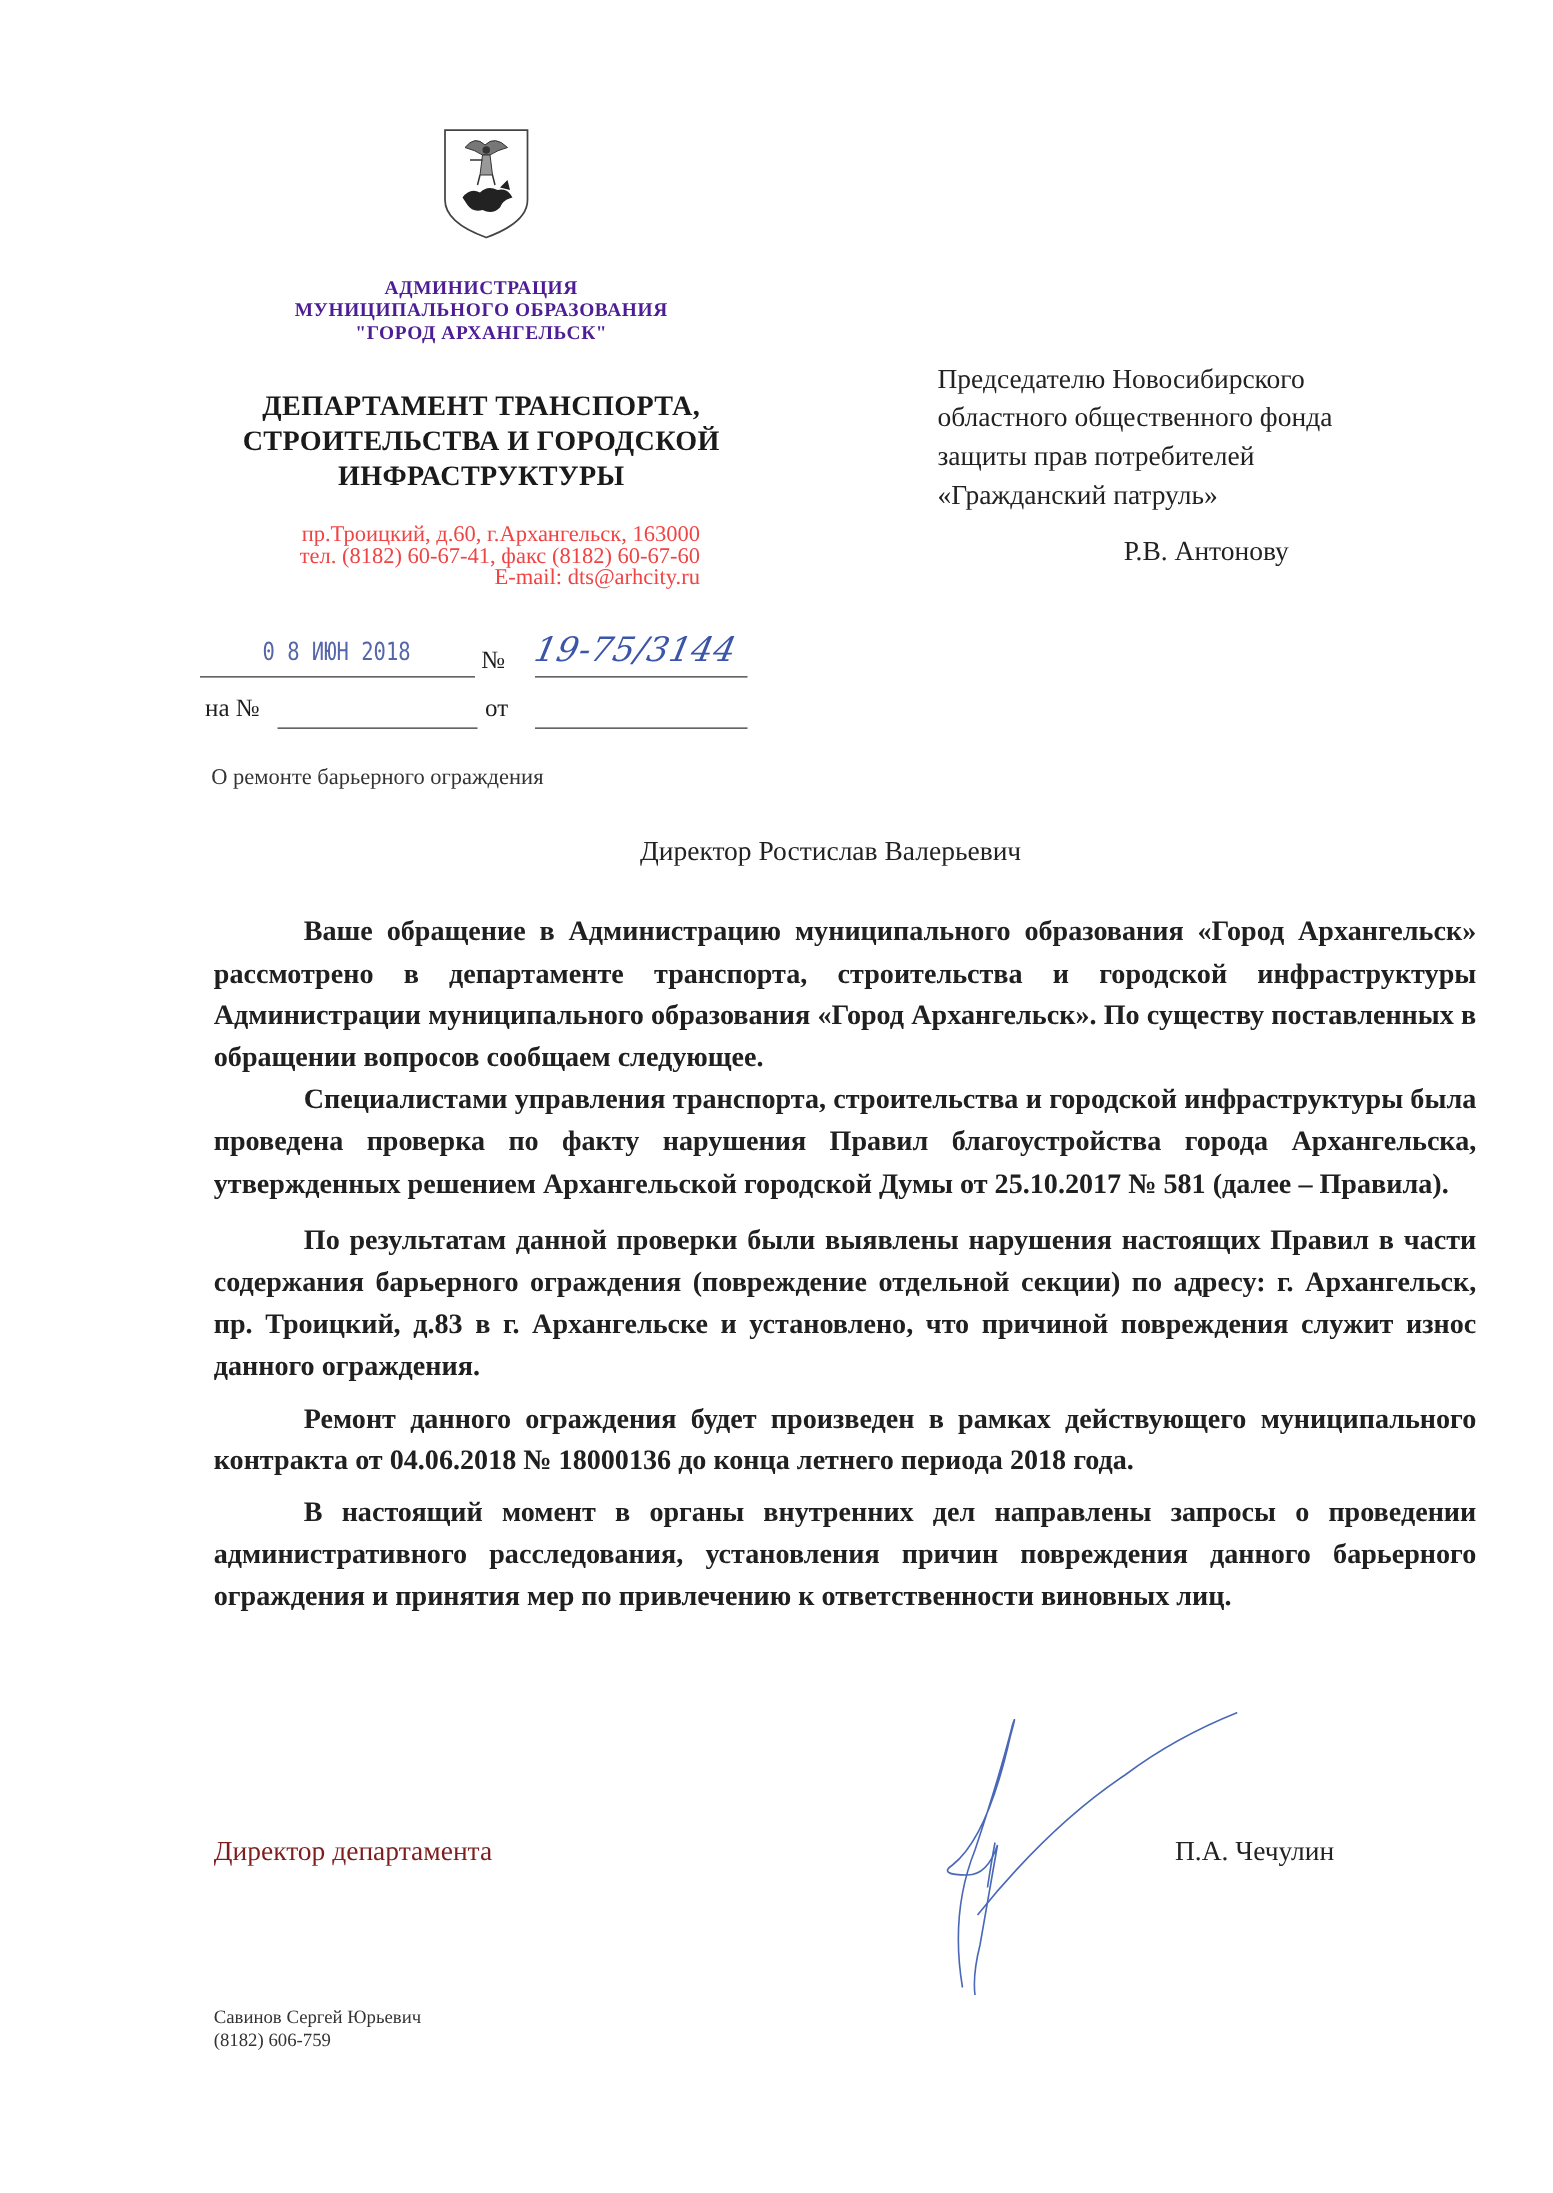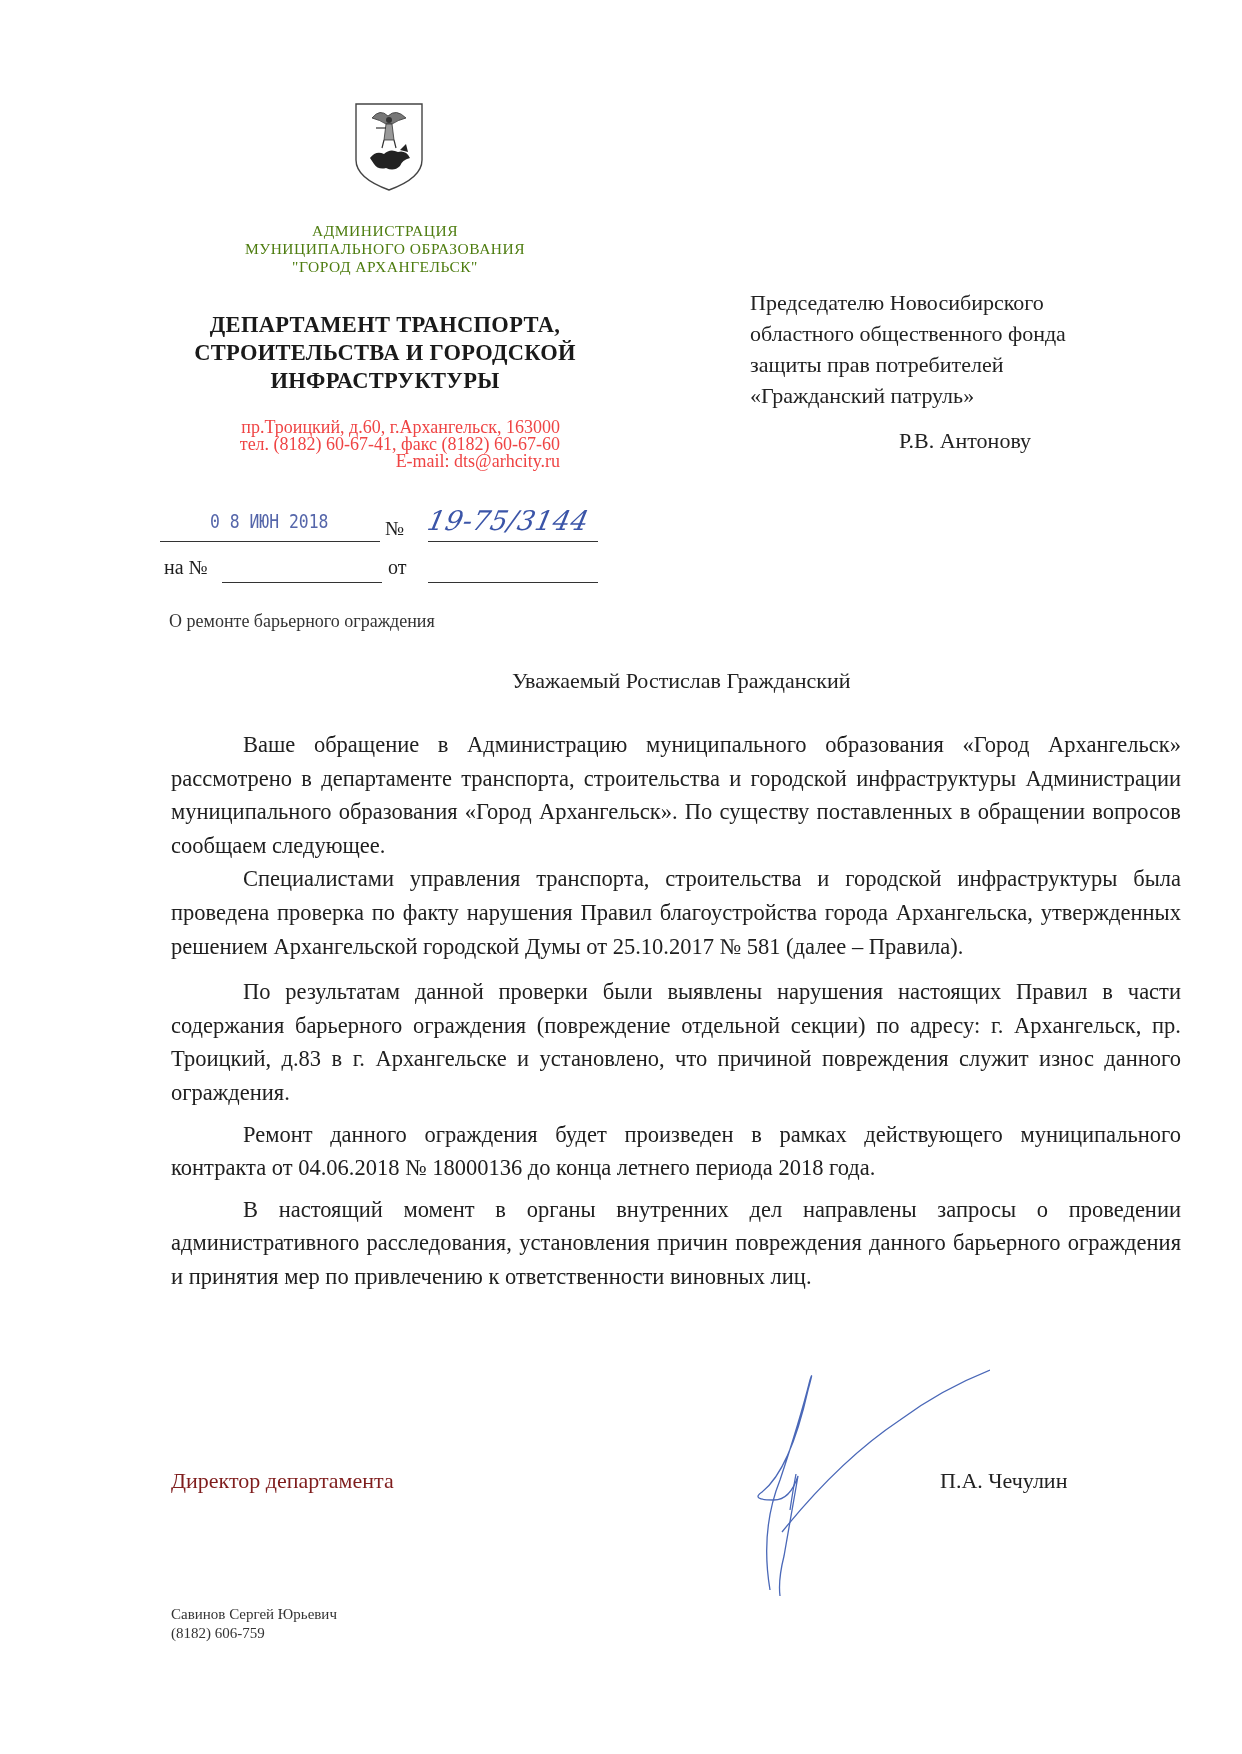--- a/index.html
+++ b/index.html
@@ -3,21 +3,21 @@
 <meta charset="utf-8">
 <style>
   html, body { margin: 0; padding: 0; background: #ffffff; }
   body { width: 1242px; height: 1754px; position: relative; overflow: hidden;
          font-family: "Liberation Serif", "DejaVu Serif", serif; color: #1e1e1e; }
   .abs { position: absolute; }
 
   
   .crest { left: 350px; top: 98px; width: 78px; height: 96px; }
   .admin { left: 170px; top: 222px; width: 430px; text-align: center;
-           font-weight: normal; font-size: 15.5px; line-height: 18px; letter-spacing: 0.5px; color: #4d7c0f; }
+           font-weight: bold; font-size: 15.5px; line-height: 18px; letter-spacing: 0.5px; color: #4c1d95; }
   .dept { left: 155px; top: 311px; width: 460px; text-align: center;
           font-weight: bold; font-size: 22.5px; line-height: 28px; letter-spacing: 0.3px; color: #1a1a1a; font-family: Liberation Serif, serif; }
   .contacts { left: 200px; top: 419px; width: 360px; text-align: right;
               font-size: 18px; line-height: 17px; color: #ef4444; }
 
   .regrow1 { left: 160px; top: 505px; width: 440px; height: 40px; }
   .stamp { position: absolute; left: 50px; top: 4px; font-family: "DejaVu Sans Mono", "Liberation Mono", monospace;
            font-size: 20px; color: #5566aa; letter-spacing: 0px; transform: scaleX(0.82); transform-origin: left center; }
   .line1 { position: absolute; left: 0; top: 36px; width: 220px; border-top: 1px solid #333; }
   .no-label { position: absolute; left: 225px; top: 12px; font-size: 20px; }
@@ -35,21 +35,21 @@
 
   
   .addressee { left: 750px; top: 271px; width: 430px; 
                font-size: 22px; line-height: 31px; color: #222; margin-top: 16px; }
   .addressee-name { left: 750px; top: 428px; width: 430px; text-align: center; font-size: 22px; color: #222; }
 
   .greeting { left: 512px; top: 668px; font-size: 22px; color: #222; }
 
   
   .body-text { left: 171px; top: 728px; width: 1010px; font-size: 22.5px; line-height: 33.6px;
-               color: #202020; text-align: justify; }
+               color: #202020; text-align: justify; font-weight: bold; }
   .body-text p { margin: 0; text-indent: 72px; text-align-last: auto; }
   .body-text p.gap { margin-top: 12px; }
   .body-text p.gap2 { margin-top: 8px; }
 
   
   .sign-title { left: 171px; top: 1468px; font-size: 22px; color: #7f1d1d; }
   .sign-name { left: 940px; top: 1468px; font-size: 22px; color: #222; }
   .signature { left: 690px; top: 1360px; width: 300px; height: 240px; }
 
   .executor { left: 171px; top: 1605px; font-size: 15px; line-height: 19px; color: #333; }
@@ -109,21 +109,21 @@
 <div class="abs subject">О ремонте барьерного ограждения</div>
 
 <div class="abs addressee">
   <div>Председателю Новосибирского</div>
   <div>областного общественного фонда</div>
   <div>защиты прав потребителей</div>
   <div>«Гражданский патруль»</div>
 </div>
 <div class="abs addressee-name">Р.В. Антонову</div>
 
-<div class="abs greeting">Уважаемый Ростислав Гражданский</div>
+<div class="abs greeting">Директор Ростислав Валерьевич</div>
 
 <div class="abs body-text">
   <p>Ваше обращение в Администрацию муниципального образования «Город Архангельск» рассмотрено в департаменте транспорта, строительства и городской инфраструктуры Администрации муниципального образования «Город Архангельск». По существу поставленных в обращении вопросов сообщаем следующее.</p>
   <p>Специалистами управления транспорта, строительства и городской инфраструктуры была проведена проверка по факту нарушения Правил благоустройства города Архангельска, утвержденных решением Архангельской городской Думы от 25.10.2017 № 581 (далее – Правила).</p>
   <p class="gap">По результатам данной проверки были выявлены нарушения настоящих Правил в части содержания барьерного ограждения (повреждение отдельной секции) по адресу: г. Архангельск, пр. Троицкий, д.83 в г. Архангельске и установлено, что причиной повреждения служит износ данного ограждения.</p>
   <p class="gap2">Ремонт данного ограждения будет произведен в рамках действующего муниципального контракта от 04.06.2018 № 18000136 до конца летнего периода 2018 года.</p>
   <p class="gap2">В настоящий момент в органы внутренних дел направлены запросы о проведении административного расследования, установления причин повреждения данного барьерного ограждения и принятия мер по привлечению к ответственности виновных лиц.</p>
 </div>
 
 <div class="abs sign-title">Директор департамента</div>

